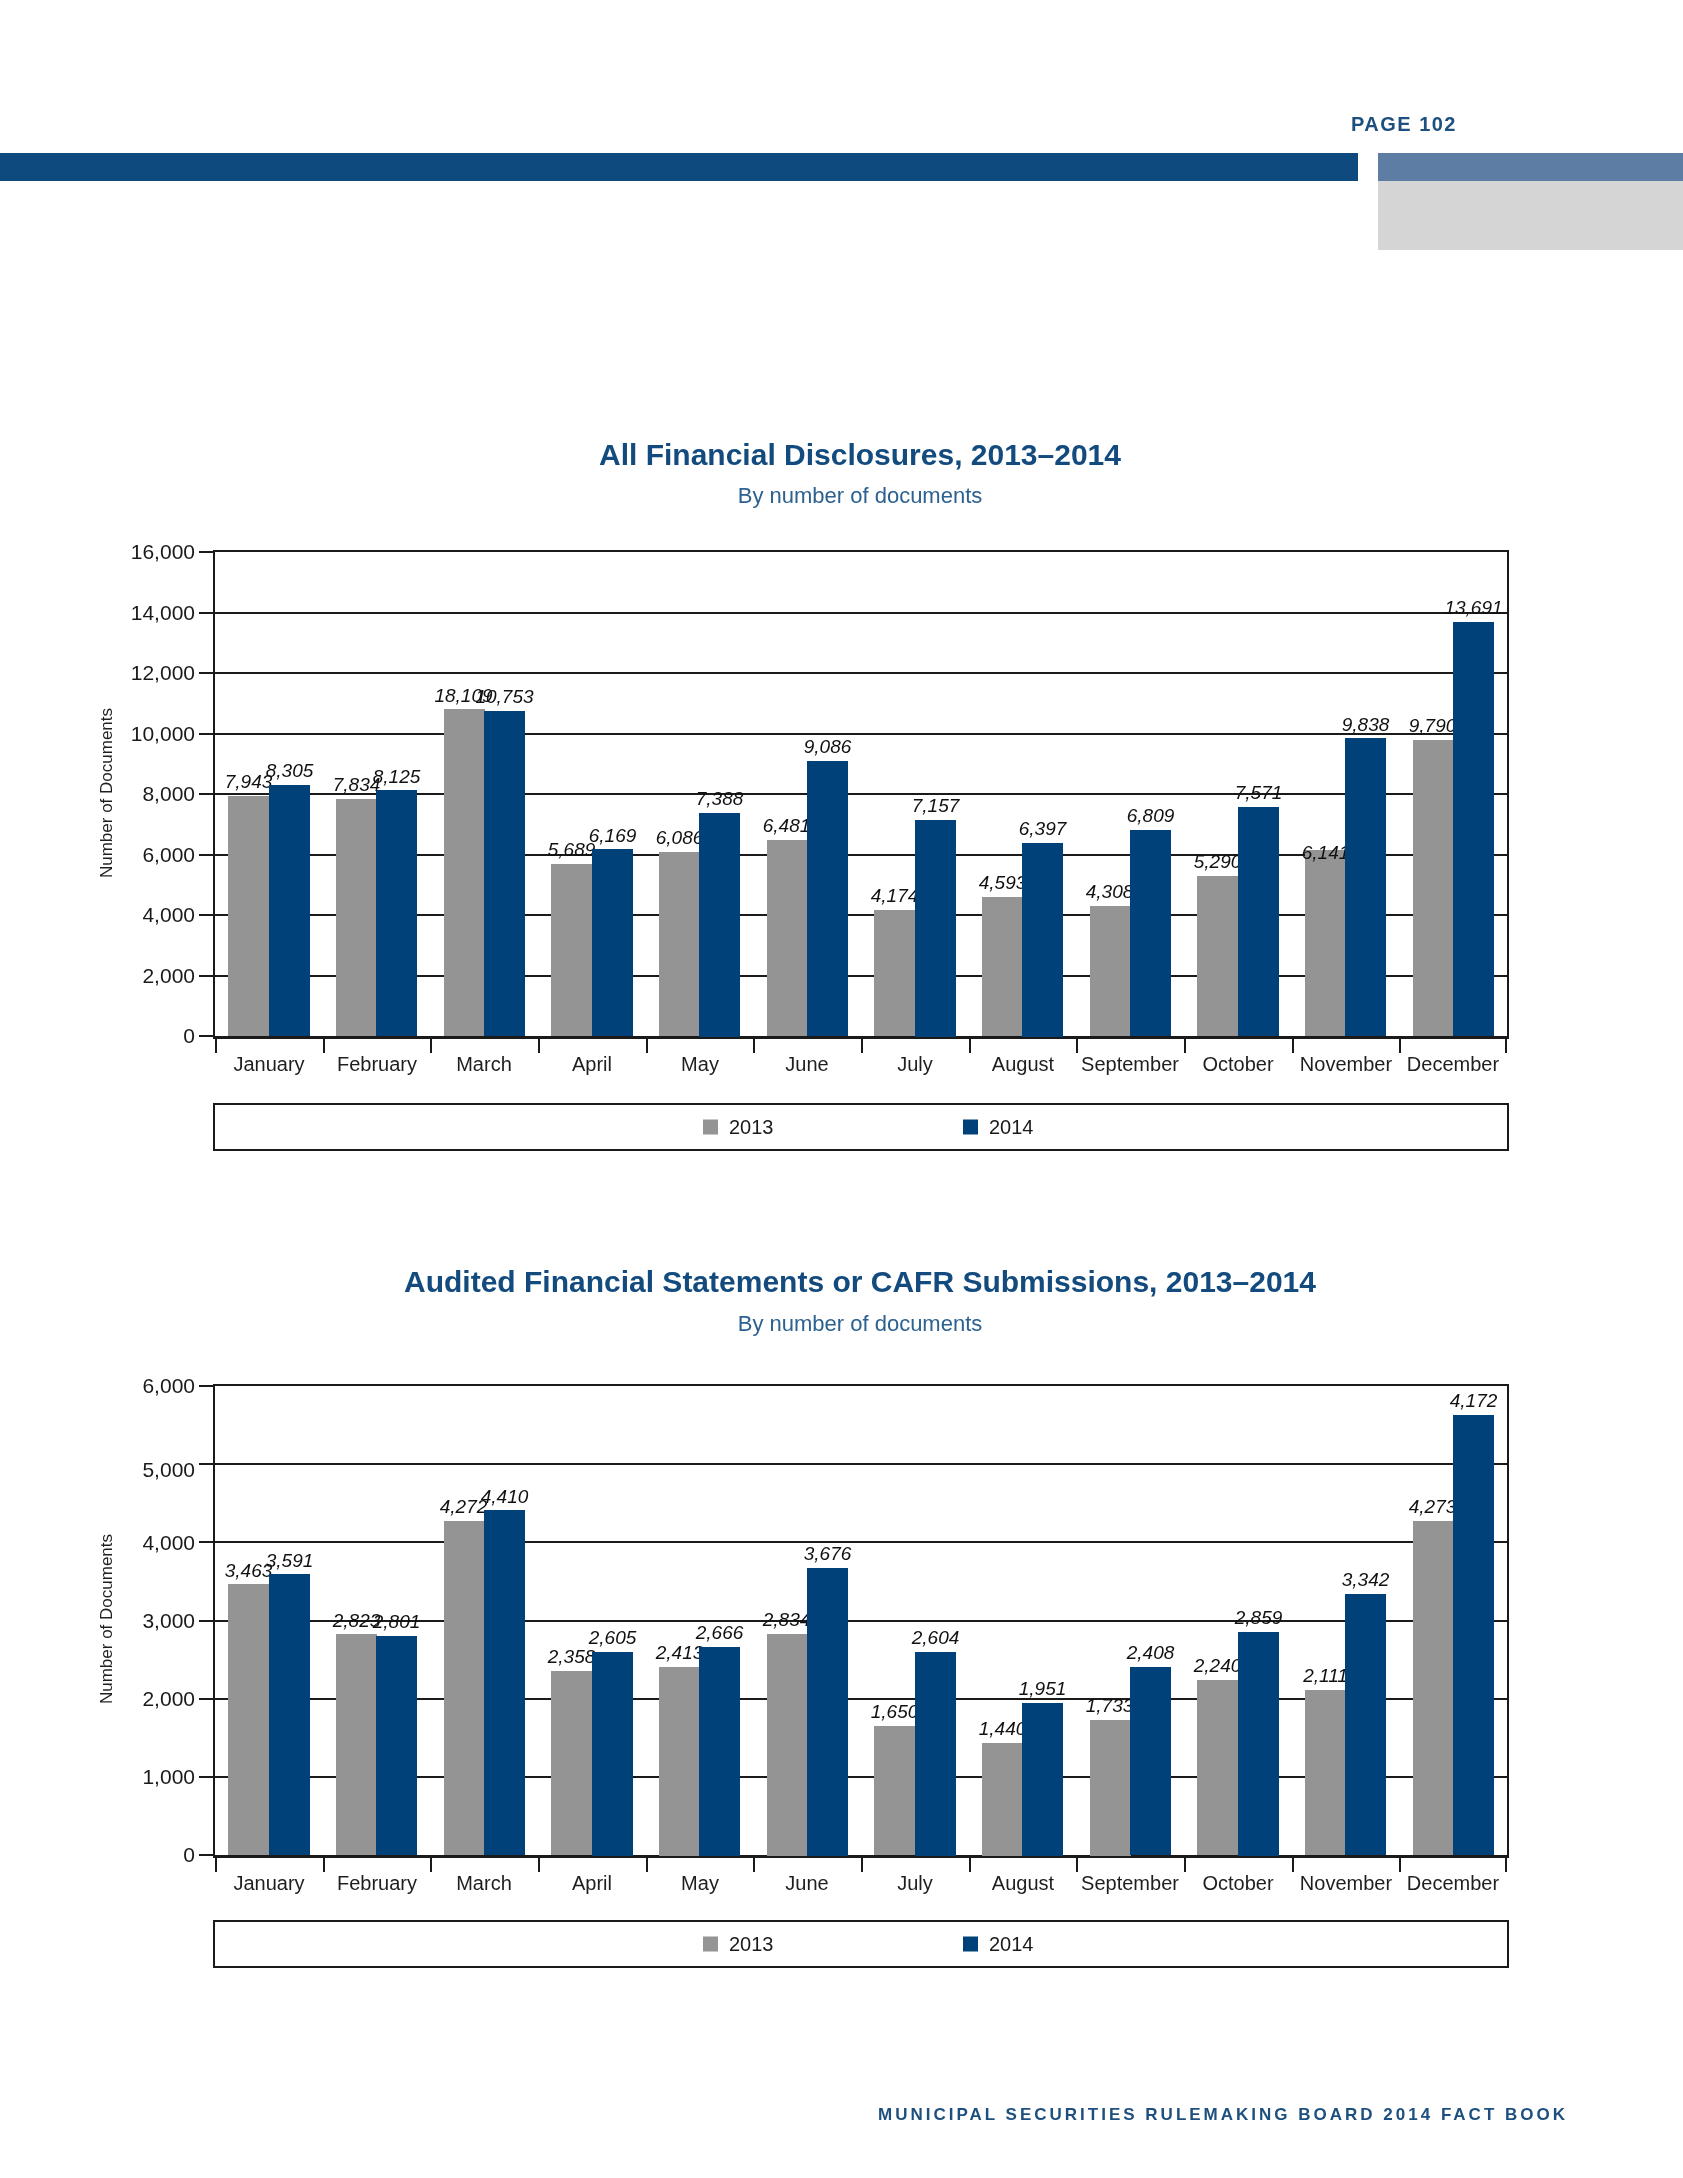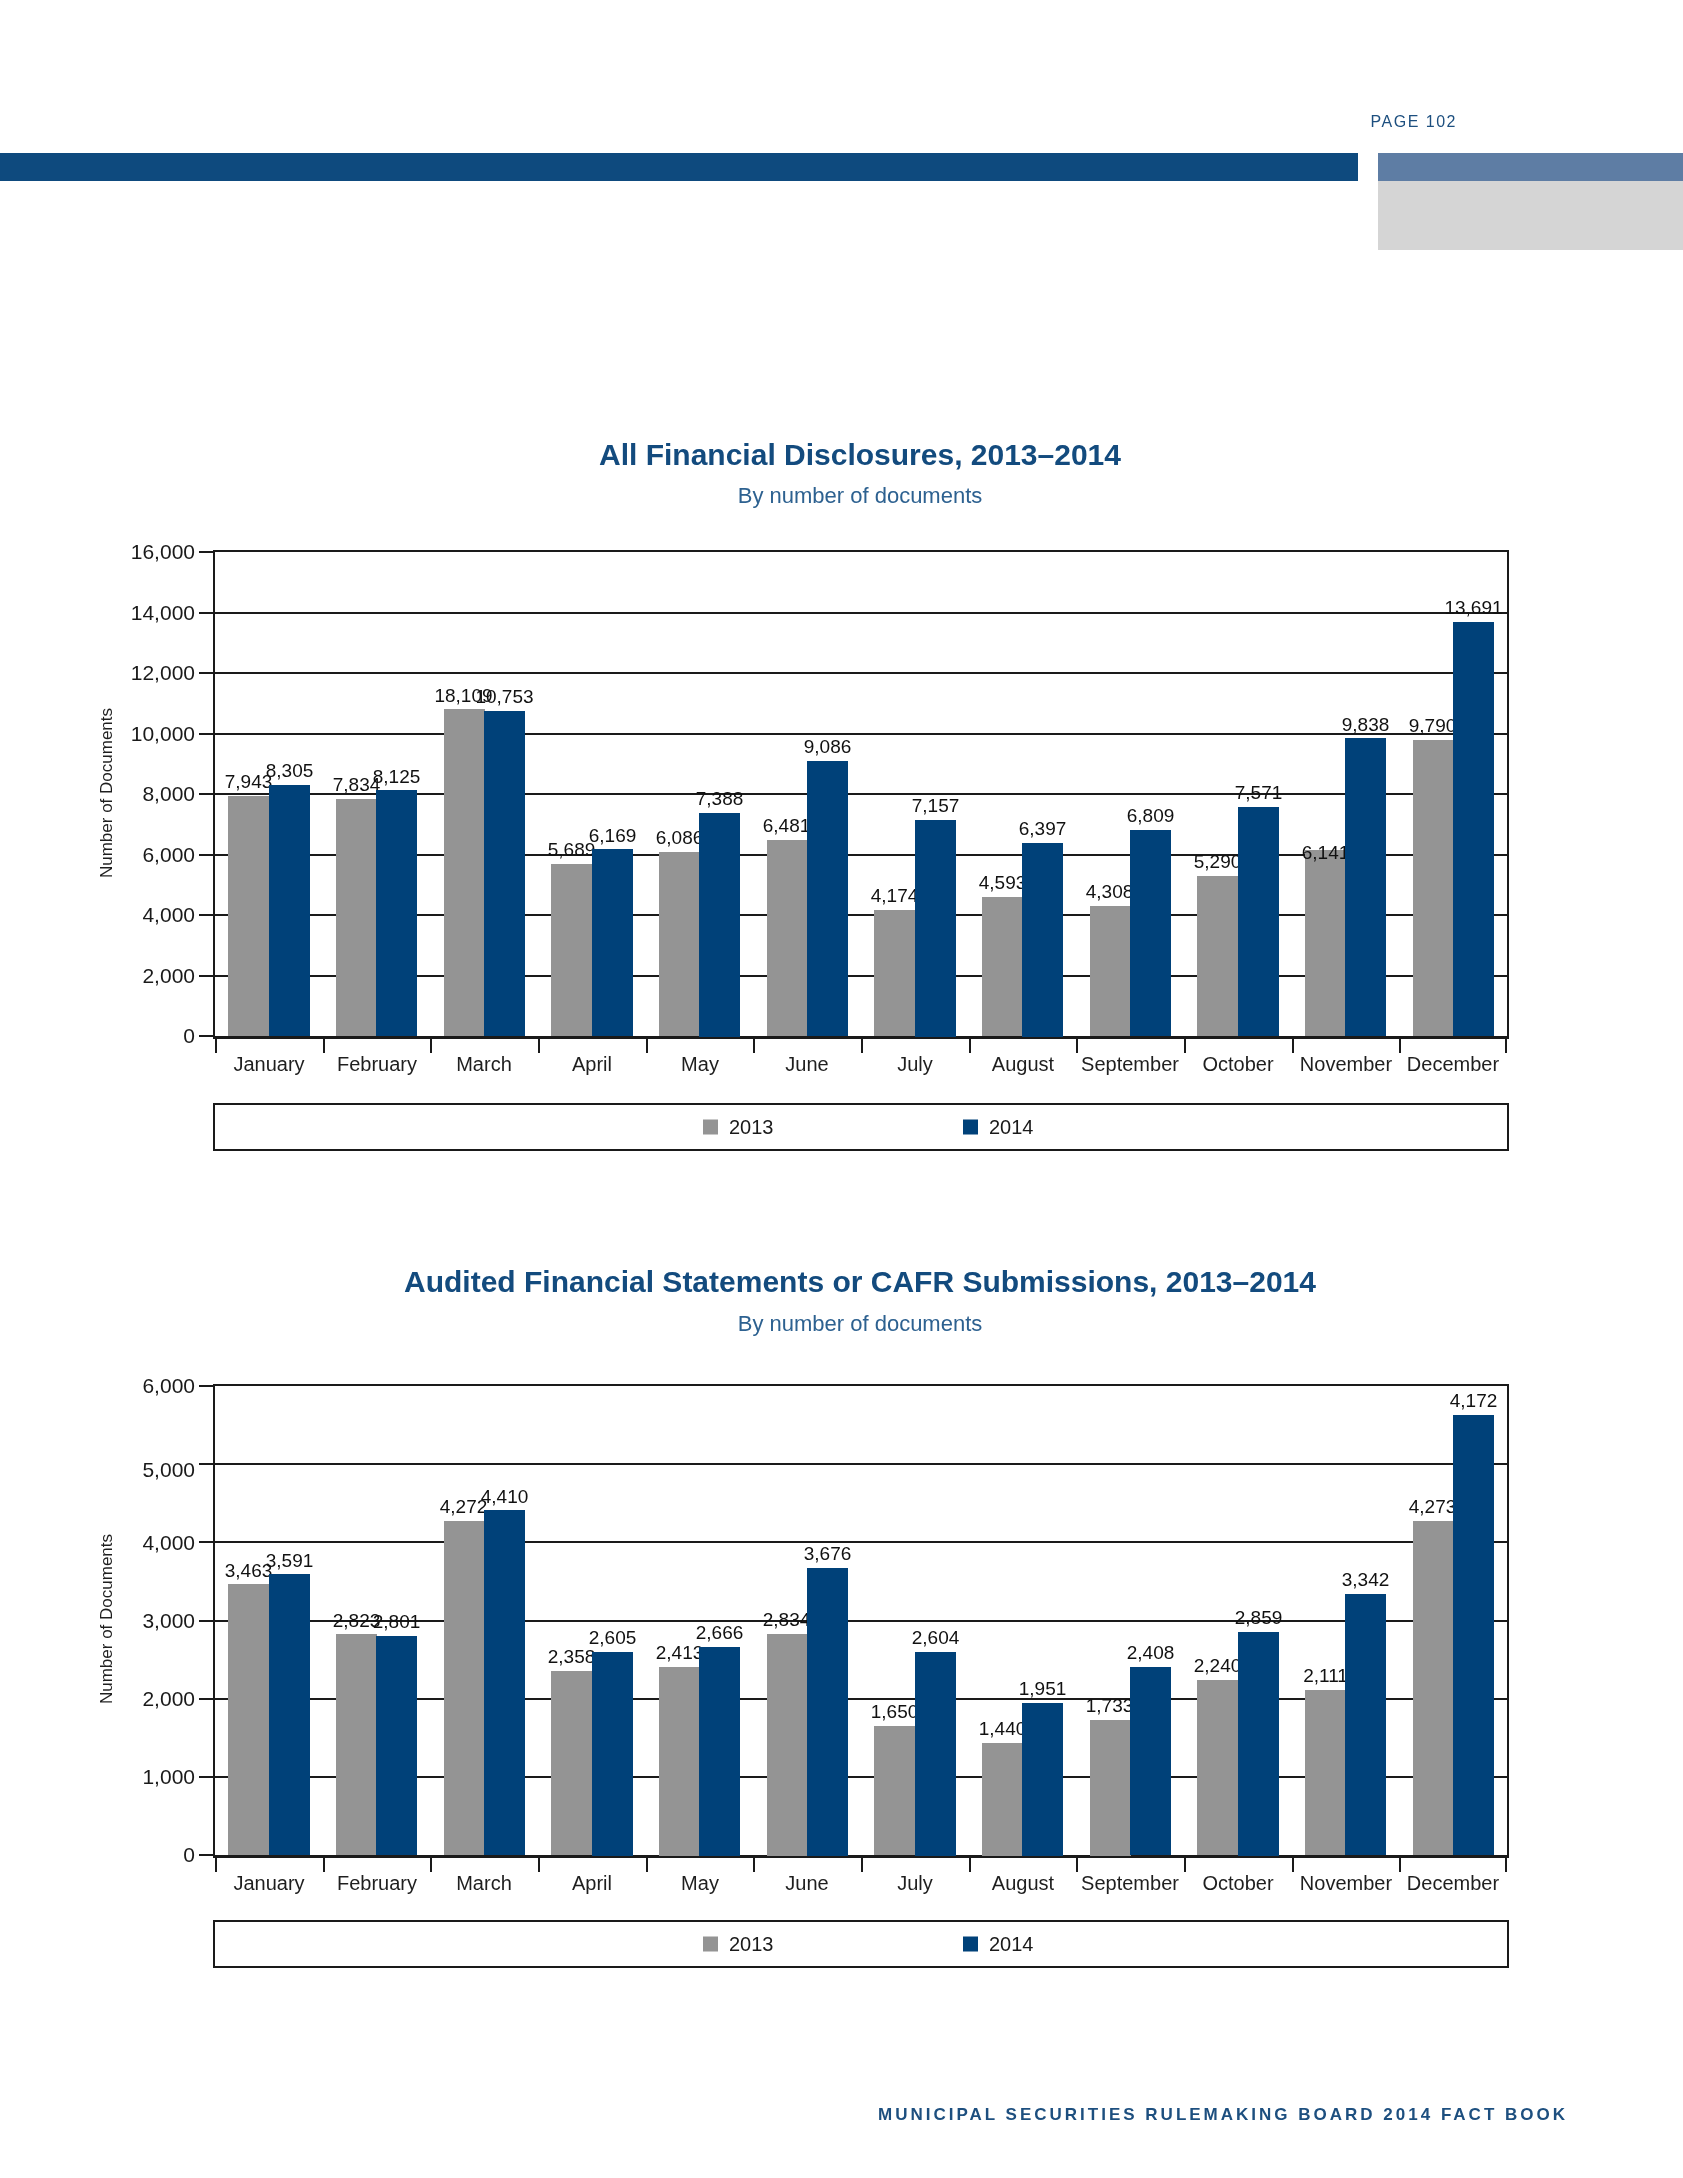--- a/index.html
+++ b/index.html
@@ -1,20 +1,20 @@
 <!DOCTYPE html>
 <html style="--header_navy: #0e4a7e; --header_slate: #5e7da4; --band_gray: #d5d5d5; --title_blue: #134b7e; --subtitle_blue: #2d6190; --accent_blue: #1d4f7f; --text_dark: #2f2f2f; --axis: #1a1a1a; --bar_2013: #949494; --bar_2014: #004179;"><head>
 <meta charset="utf-8">
 <style>
   html,body{margin:0;padding:0;background:#fff;}
   .page{position:relative;width:1683px;height:2178px;background:#ffffff;
         font-family:"Liberation Sans",sans-serif;overflow:hidden;}
 
   
-  .page-label{position:absolute;top:113px;right:226px;font-size:16px;font-weight:normal;
+  .page-label{position:absolute;top:113px;right:226px;font-size:20px;font-weight:bold;
               letter-spacing:1.5px;color:var(--accent_blue);}
   .hdr-navy{position:absolute;left:0;top:153px;width:1358px;height:28px;background:var(--header_navy);}
   .hdr-slate{position:absolute;left:1378px;top:153px;width:305px;height:28px;background:var(--header_slate);}
   .hdr-band{position:absolute;left:0;top:181px;width:1358px;height:69px;background:var(--band_gray);
             text-align:right;line-height:69px;font-size:28px;color:var(--text_dark);padding-right:38px;box-sizing:border-box;}
   .hdr-block{position:absolute;left:1378px;top:181px;width:305px;height:69px;background:var(--band_gray);}
 
   
   .chart-block .title{position:absolute;left:213px;width:1294px;text-align:center;margin:0;
                       font-size:30px;font-weight:bold;color:var(--title_blue);}
@@ -32,21 +32,21 @@
   .chart-0 .plot{top:550px;height:484px;}
   .chart-1 .plot{top:1384px;height:469px;}
 
   .gridline{position:absolute;left:0;width:100%;height:2px;background:var(--axis);}
   .ytick{position:absolute;left:-16px;width:14px;height:2px;background:var(--axis);}
   .ylabel{position:absolute;left:-145px;width:125px;text-align:right;font-size:21px;
           line-height:22px;color:#1a1a1a;}
   .xtick{position:absolute;bottom:-17px;width:2px;height:14px;background:var(--axis);}
   .xlabel{position:absolute;top:100%;margin-top:17px;text-align:center;font-size:20px;color:#1f1f1f;}
   .bar{position:absolute;}
-  .dlabel{position:absolute;width:89px;text-align:center;font-size:19px;color:#111;}
+  .dlabel{position:absolute;width:89px;text-align:center;font-size:19px;color:#111;font-style:italic;}
 
   .legend{position:absolute;left:213px;width:1292px;height:44px;border:2px solid var(--axis);
           background:#fff;box-sizing:content-box;}
   .chart-0 .legend{top:1103px;} .chart-1 .legend{top:1920px;}
   .legend .li{position:absolute;top:50%;transform:translateY(-50%);display:flex;align-items:center;
               font-size:20px;color:#1a1a1a;}
   .legend .li-1{left:488px;} .legend .li-2{left:748px;}
   .legend .sw{display:inline-block;width:15px;height:15px;margin-right:11px;}
 
   .footer{position:absolute;top:2105px;right:115px;font-size:17px;font-weight:bold;

